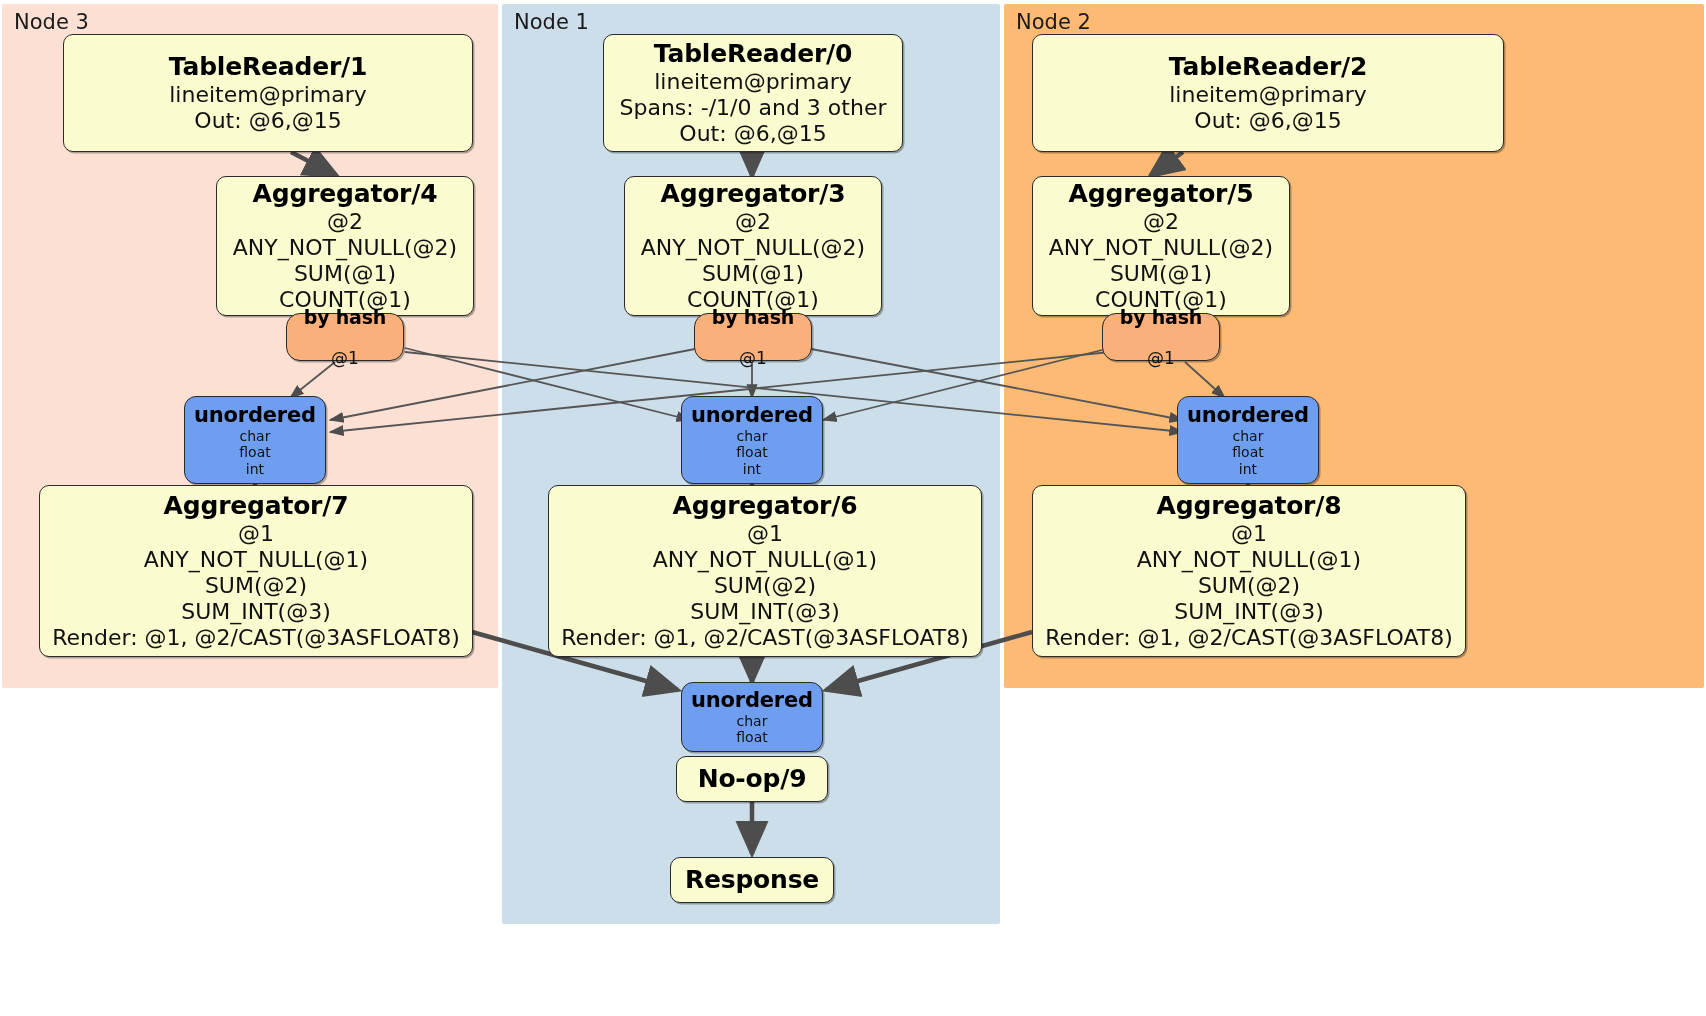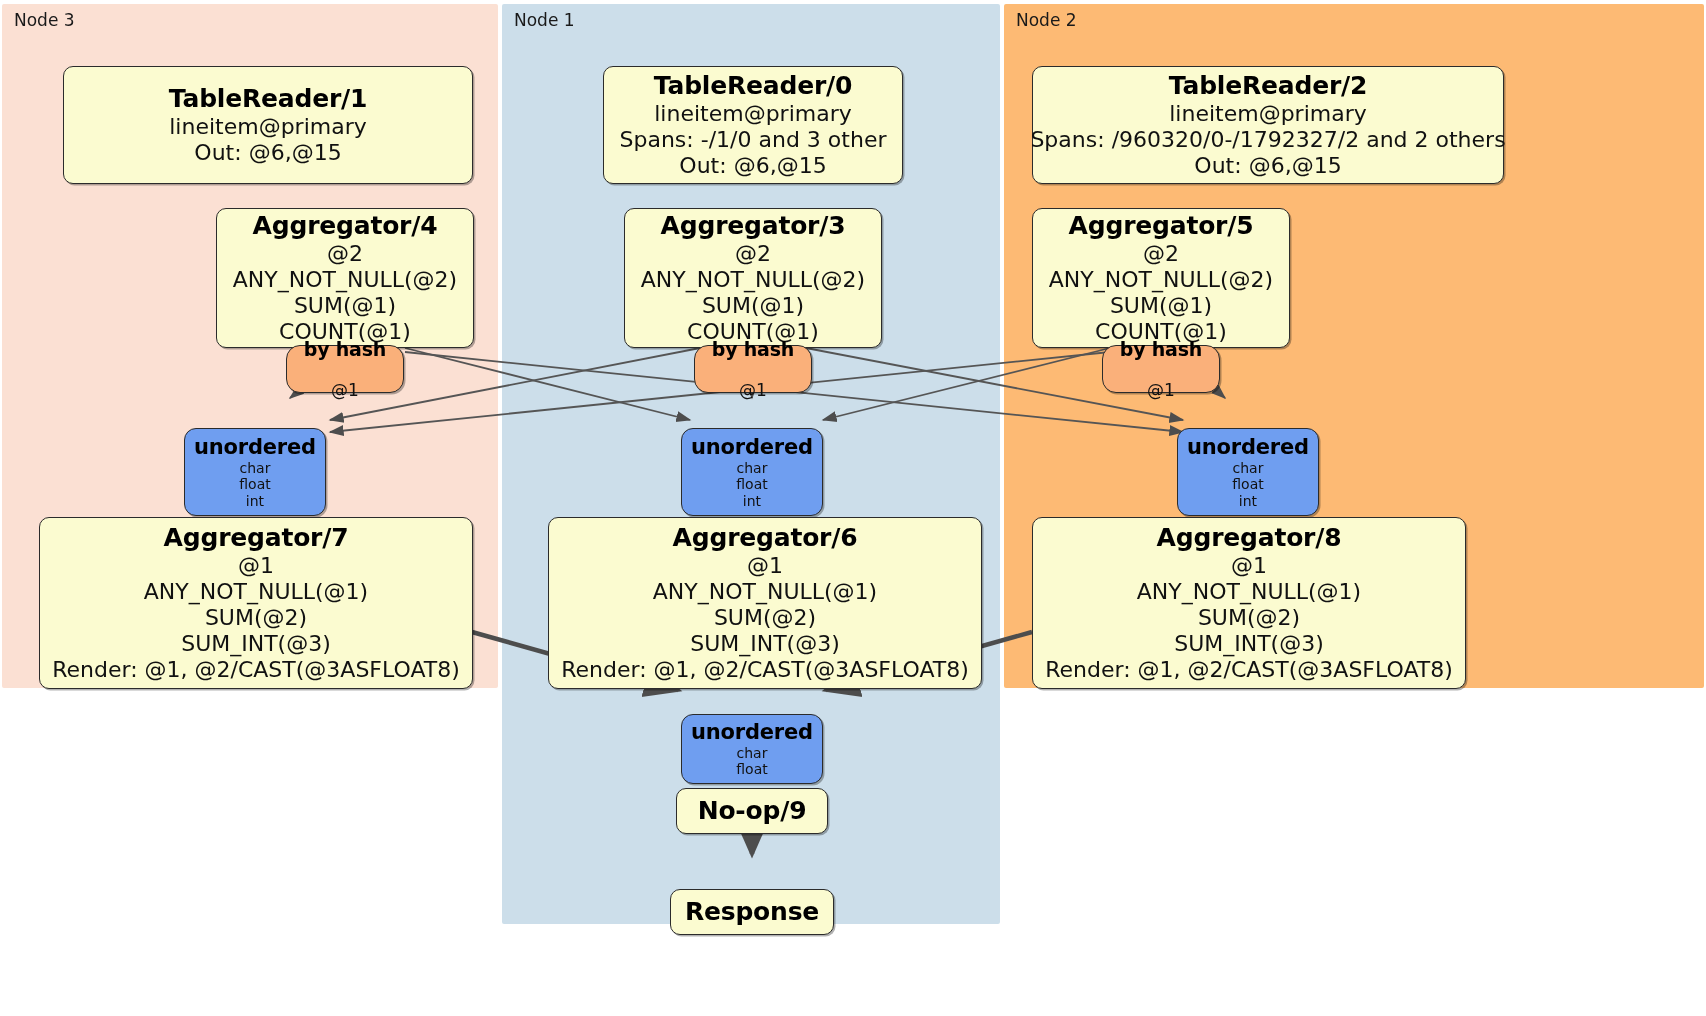--- a/index.html
+++ b/index.html
@@ -29,37 +29,36 @@
     pointer-events: none;
   }
   .node-panel {
     position: absolute;
     border-radius: 2px;
   }
   .node-panel .panel-label {
     position: absolute;
     left: 12px;
     top: 6px;
-    font-size: 17px;
+    font-size: 21px;
     color: #1a1a1a;
     font-family: "DejaVu Sans", "Liberation Sans", sans-serif;
   }
   .box {
     position: absolute;
     box-sizing: border-box;
     border: 1.6px solid #2b2b2b;
     border-radius: 10px;
     text-align: center;
     line-height: 1.18;
     padding: 22px 8px;
     display: flex;
     flex-direction: column;
     justify-content: center;
     align-items: center;
-    margin-top: 32px;
   }
   .box.proc {
     background: #fbfbd0;
     box-shadow: 1.5px 1.5px 0 rgba(0,0,0,0.30);
   }
   .box.router {
     background: #fab07a;
     border-radius: 14px;
     box-shadow: 1.5px 1.5px 0 rgba(0,0,0,0.30);
     gap: 20px;
@@ -155,21 +154,20 @@
   <div class="box proc" style="left:603px; top:34px; width:300px; height:118px;">
     <div class="title">TableReader/0</div>
     <div class="line">lineitem@primary</div>
     <div class="line">Spans: -/1/0 and 3 other</div>
     <div class="line">Out: @6,@15</div>
   </div>
 
   <div class="box proc" style="left:1032px; top:34px; width:472px; height:118px;">
     <div class="title">TableReader/2</div>
     <div class="line">lineitem@primary</div>
-    <div class="line">Spans: /960320/0-/1792327/2 and 2 others</div>
     <div class="line">Out: @6,@15</div>
   </div>
 
   <div class="box proc" style="left:216px; top:176px; width:258px; height:140px;">
     <div class="title">Aggregator/4</div>
     <div class="line">@2</div>
     <div class="line">ANY_NOT_NULL(@2)</div>
     <div class="line">SUM(@1)</div>
     <div class="line">COUNT(@1)</div>
   </div>

